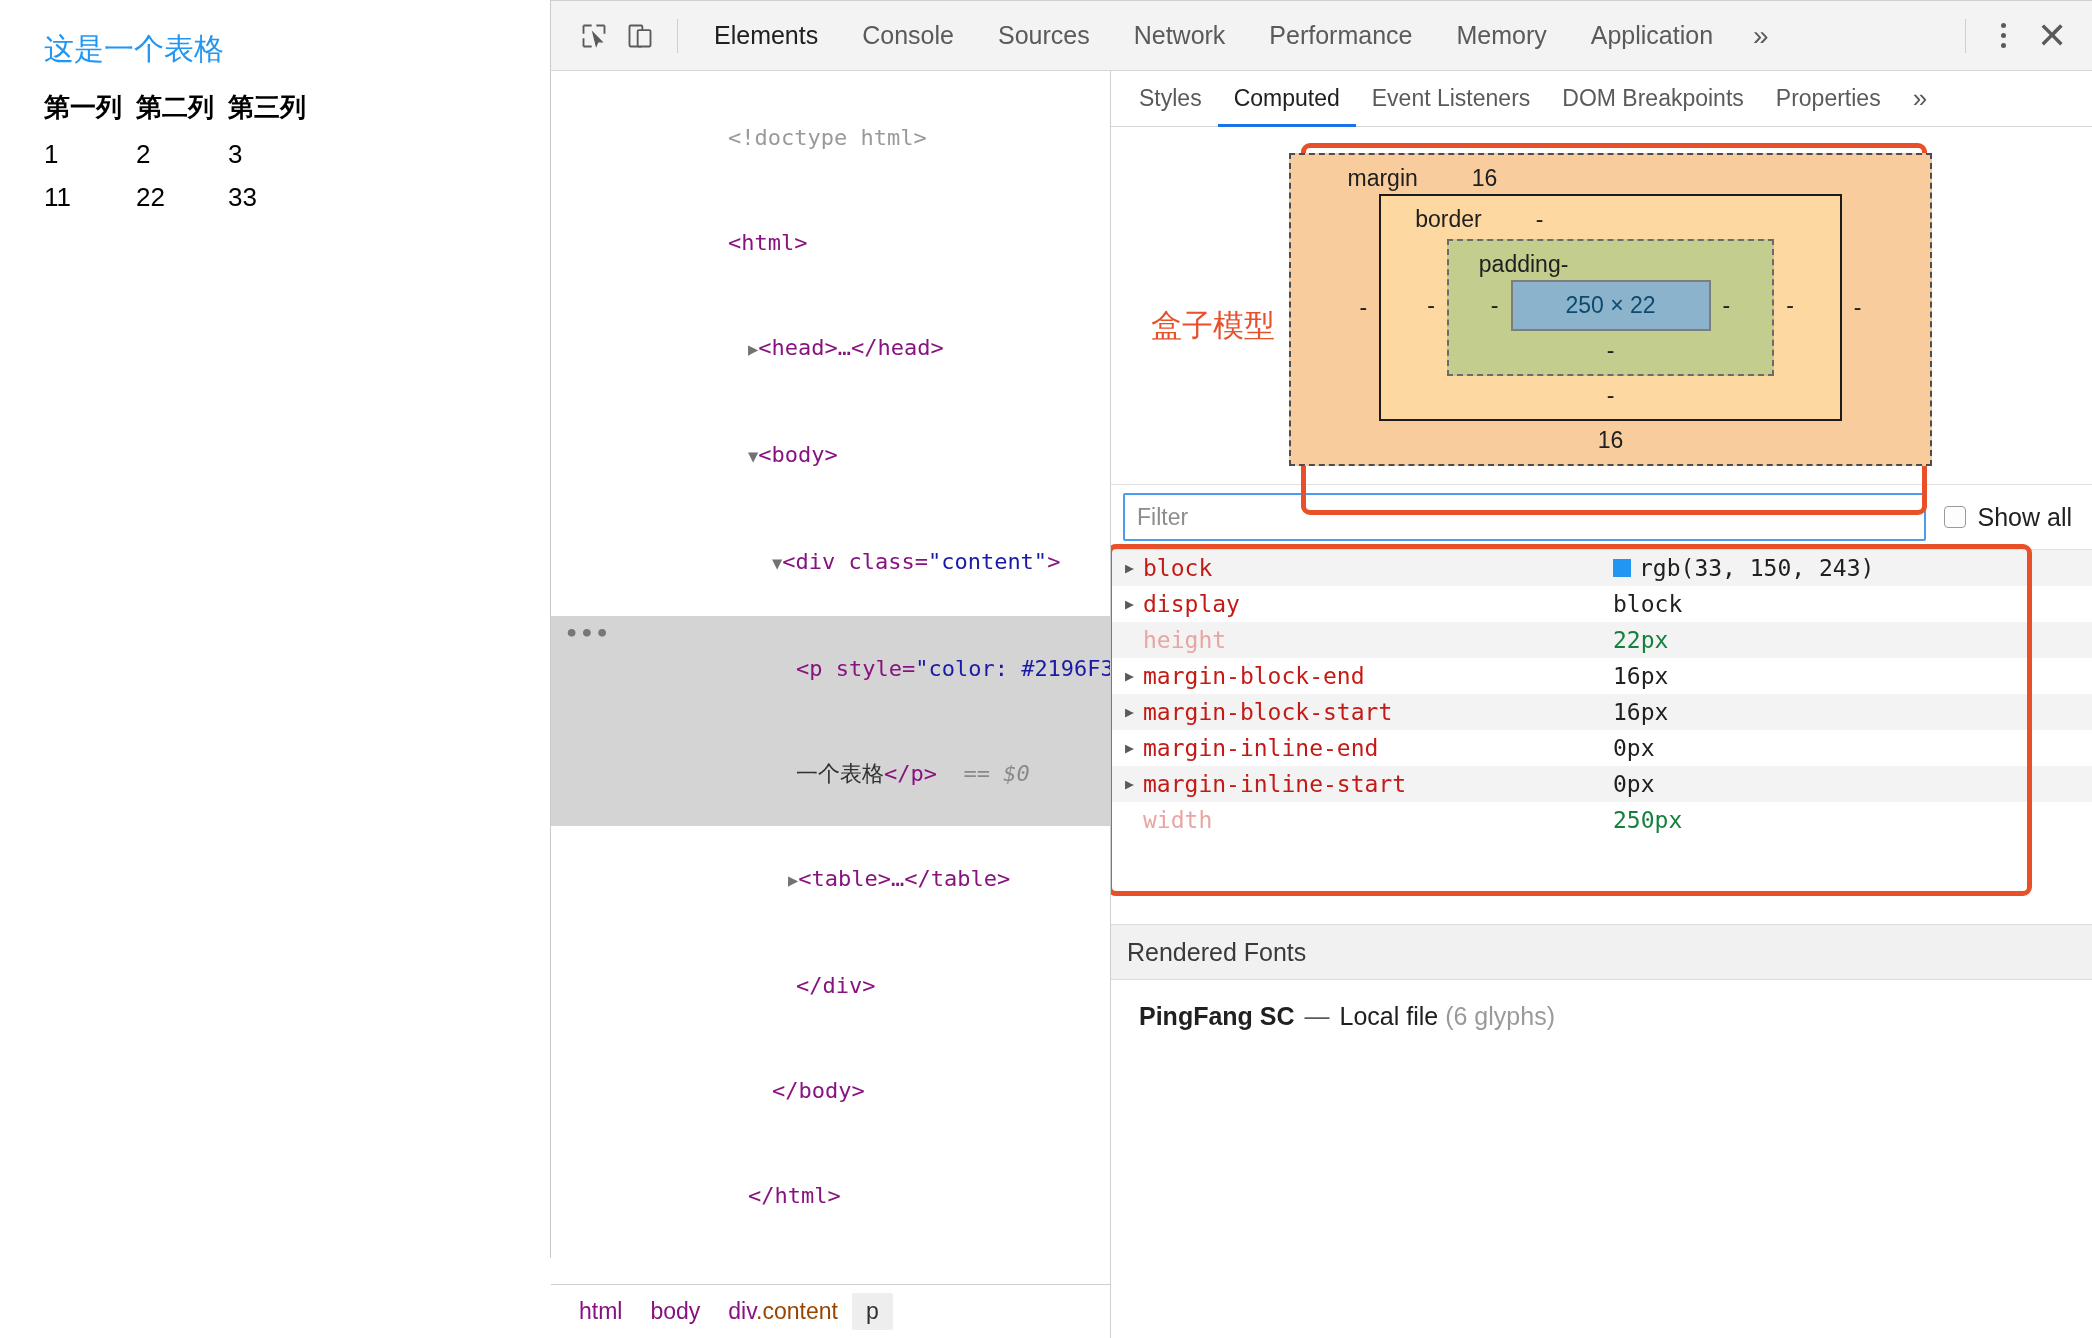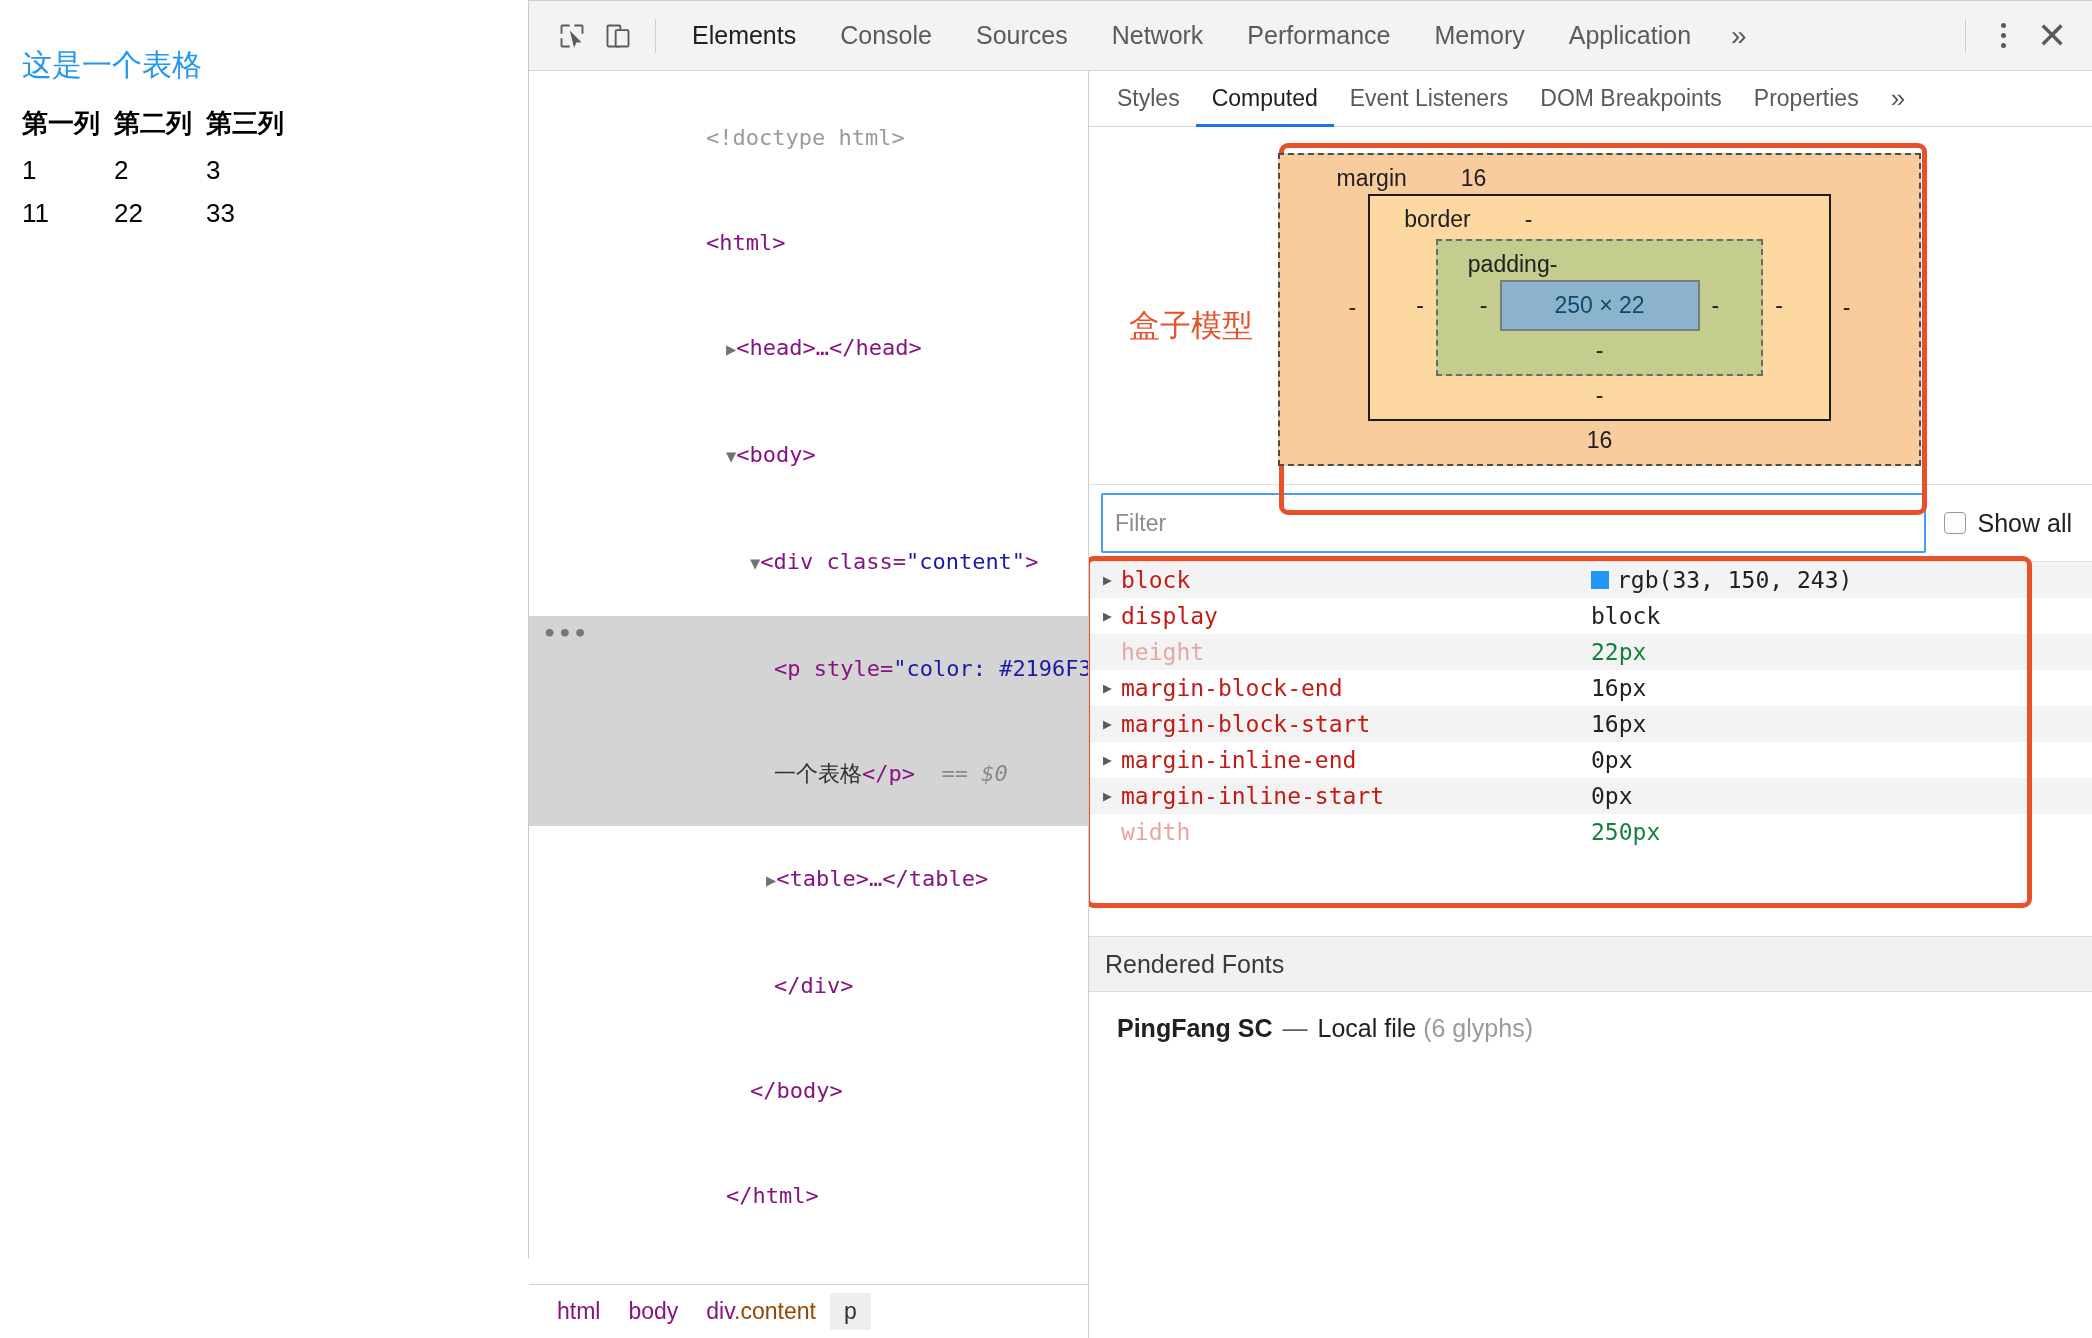--- a/index.html
+++ b/index.html
@@ -11,22 +11,23 @@
     overflow: hidden;
     position: relative;
   }
   .app { display: flex; width: 2092px; height: 1338px; }
 
   
   .page-pane {
     width: 529px; height: 1258px;
     background: #ffffff;
     border-right: 1px solid #c9c9c9;
-    padding: 28px 22px 0 22px;
+    padding: 12px 22px 0 22px;
     flex: 0 0 529px;
+    margin-left: 22px;
   }
   .page-heading {
     color: #2196F3;
     font-size: 30px;
     font-weight: 400;
     margin: 18px 0 20px 0;
     line-height: 1.25;
   }
   table.demo { border-collapse: collapse; }
   table.demo th {
@@ -182,21 +183,21 @@
   }
 
   
   .filter-row {
     display:flex; align-items:center;
     padding: 8px 10px 8px 12px;
     border-top:1px solid #e0e0e0; border-bottom:1px solid #e0e0e0;
     background:#fff;
   }
   .filter-input {
-    flex:1 1 auto; height:60px;
+    flex:1 1 auto; height:48px;
     border:2px solid #4a9cf0; border-radius:2px;
     padding: 0 12px; font-size:23px; color:#a21caf;
     background:#fff; outline:none;
     font-family:"Liberation Sans", sans-serif;
   }
   .filter-input::placeholder { color:#8c8c8c; }
   .showall { display:flex; align-items:center; gap:12px; padding: 0 10px 0 18px; }
   .cbox { width:22px; height:22px; border:1px solid #9a9a9a; border-radius:4px; background:#fdfdfd; }
   .showall-lbl { font-size:25px; color:#202020; white-space:nowrap; }
 

